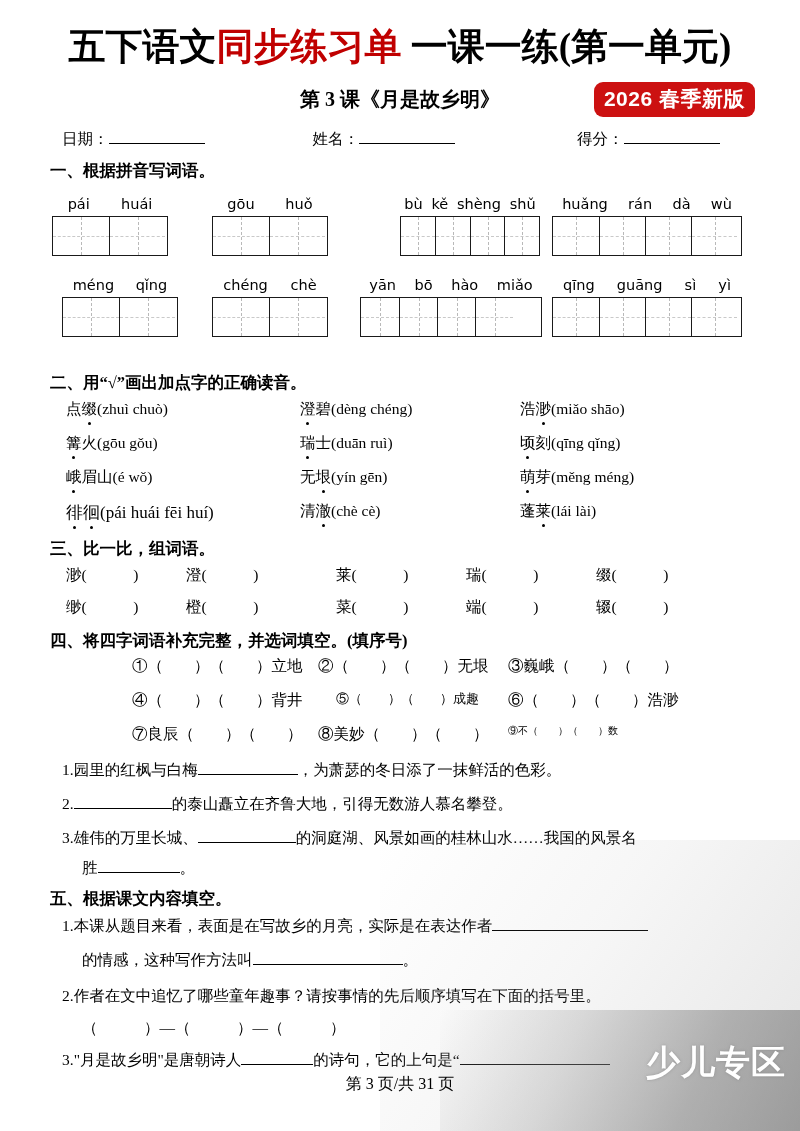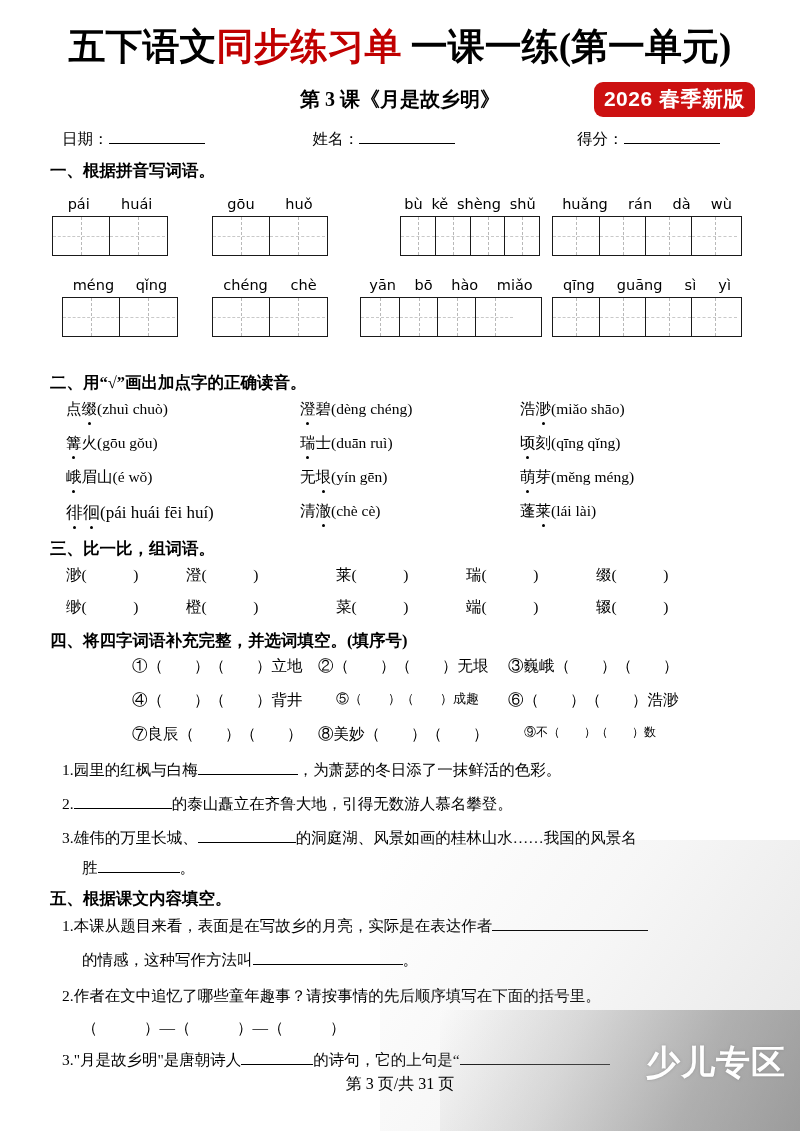--- a/index.html
+++ b/index.html
@@ -377,21 +377,21 @@
   <div class="sec-h" style="top:630px">四、将四字词语补充完整，并选词填空。(填序号)</div>
   <div id="q4-idioms">
       <div class="q4item" style="left: 132px; top: 656px; font-size: 15.5px; white-space: nowrap;"><span>①</span><span>（　　）（　　）立地</span></div>
       <div class="q4item" style="left: 318px; top: 656px; font-size: 15.5px; white-space: nowrap;"><span>②</span><span>（　　）（　　）无垠</span></div>
       <div class="q4item" style="left: 508px; top: 656px; font-size: 15.5px; white-space: nowrap;"><span>③</span><span>巍峨（　　）（　　）</span></div>
       <div class="q4item" style="left: 132px; top: 690px; font-size: 15.5px; white-space: nowrap;"><span>④</span><span>（　　）（　　）背井</span></div>
       <div class="q4item" style="left: 336px; top: 690px; font-size: 13px; white-space: nowrap;"><span>⑤</span><span>（　　）（　　）成趣</span></div>
       <div class="q4item" style="left: 508px; top: 690px; font-size: 15.5px; white-space: nowrap;"><span>⑥</span><span>（　　）（　　）浩渺</span></div>
       <div class="q4item" style="left: 132px; top: 724px; font-size: 15.5px; white-space: nowrap;"><span>⑦</span><span>良辰（　　）（　　）</span></div>
       <div class="q4item" style="left: 318px; top: 724px; font-size: 15.5px; white-space: nowrap;"><span>⑧</span><span>美妙（　　）（　　）</span></div>
-      <div class="q4item" style="left: 524px; top: 724px; font-size: 12px; white-space: nowrap;"><span>⑨</span><span>不（　　）（　　）数</span></div>
+      <div class="q4item" style="left: 508px; top: 724px; font-size: 10px; white-space: nowrap;"><span>⑨</span><span>不（　　）（　　）数</span></div>
     </div>
   <div id="q4-sentences">
       <div class="q4sent" style="top: 760px; left: 62px;"><span>1.</span><span>园里的红枫与白梅</span><span class="rule" style="width: 100px;"></span><span>，为萧瑟的冬日添了一抹鲜活的色彩。</span></div>
       <div class="q4sent" style="top: 794px; left: 62px;"><span>2.</span><span class="rule" style="width: 98px;"></span><span>的泰山矗立在齐鲁大地，引得无数游人慕名攀登。</span></div>
       <div class="q4sent" style="top: 828px; left: 62px;"><span>3.</span><span>雄伟的万里长城、</span><span class="rule" style="width: 98px;"></span><span>的洞庭湖、风景如画的桂林山水……我国的风景名</span></div>
       <div class="q4sent" style="top: 858px; left: 82px;"><span>胜</span><span class="rule" style="width: 82px;"></span><span>。</span></div>
     </div>
 
   <div class="sec-h" style="top:888px">五、根据课文内容填空。</div>
   <div id="q5-items">

